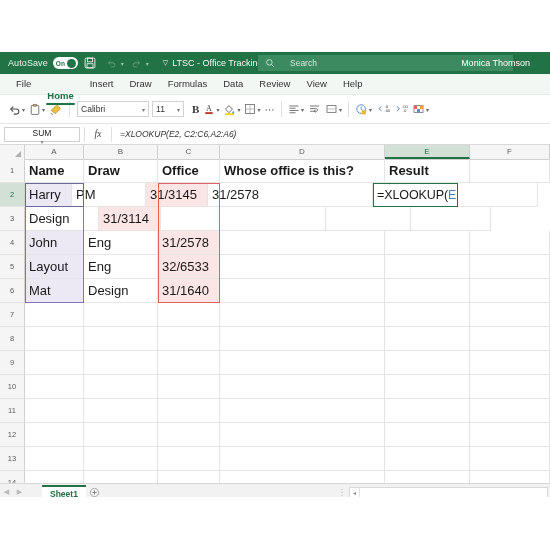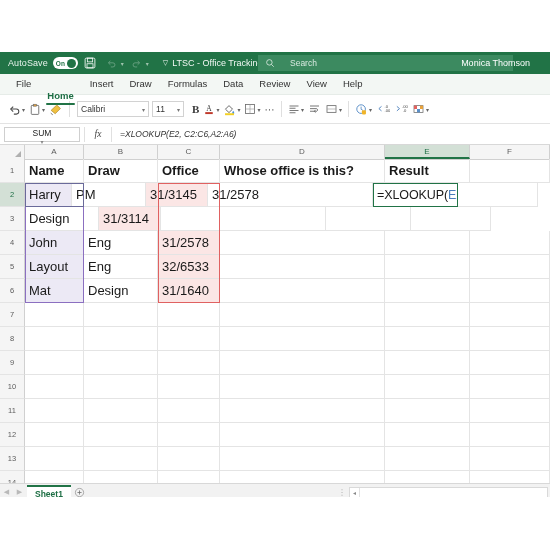--- a/index.html
+++ b/index.html
@@ -162,21 +162,21 @@
     height:16px;background:#f2f2f2;border-top:1px solid #d8d8d8;
     display:flex;align-items:center;gap:0;position:relative;
   }
   .nav-arrow{
     width:13px;height:16px;display:flex;align-items:center;justify-content:center;
     font-size:7px;color:#b9b9b9;
   }
   .sheettab{
     height:15px;line-height:15px;padding:0 8px;font-size:8.5px;color:#1d6e44;
     font-weight:bold;background:#ffffff;border-top:2px solid #217346;
-    box-sizing:border-box;margin-left:1px;
+    box-sizing:border-box;margin-left:16px;
   }
   .addsheet{
     width:18px;height:16px;display:flex;align-items:center;justify-content:center;
     font-size:10px;color:#7a7a7a;
   }
   .hscroll{
     position:absolute;left:338px;right:2px;top:2px;height:12px;display:flex;align-items:center;
   }
   .hs-grip{font-size:8px;color:#aaa;letter-spacing:-1px;margin-right:4px;}
   .hs-track{flex:1;height:11px;background:#ffffff;border:1px solid #d9d9d9;

